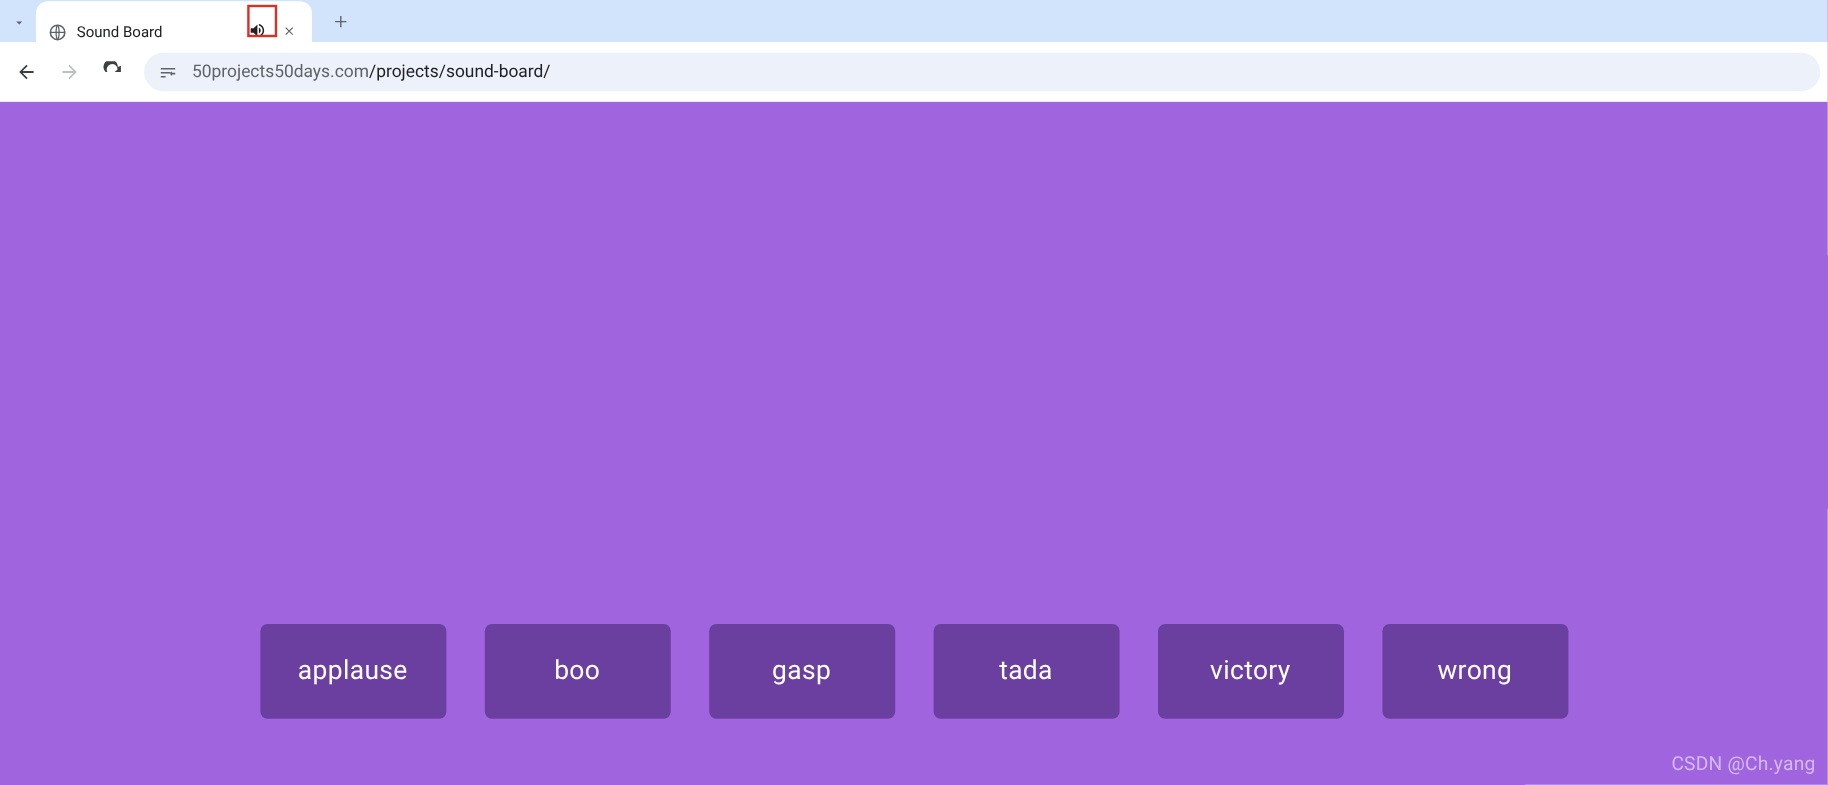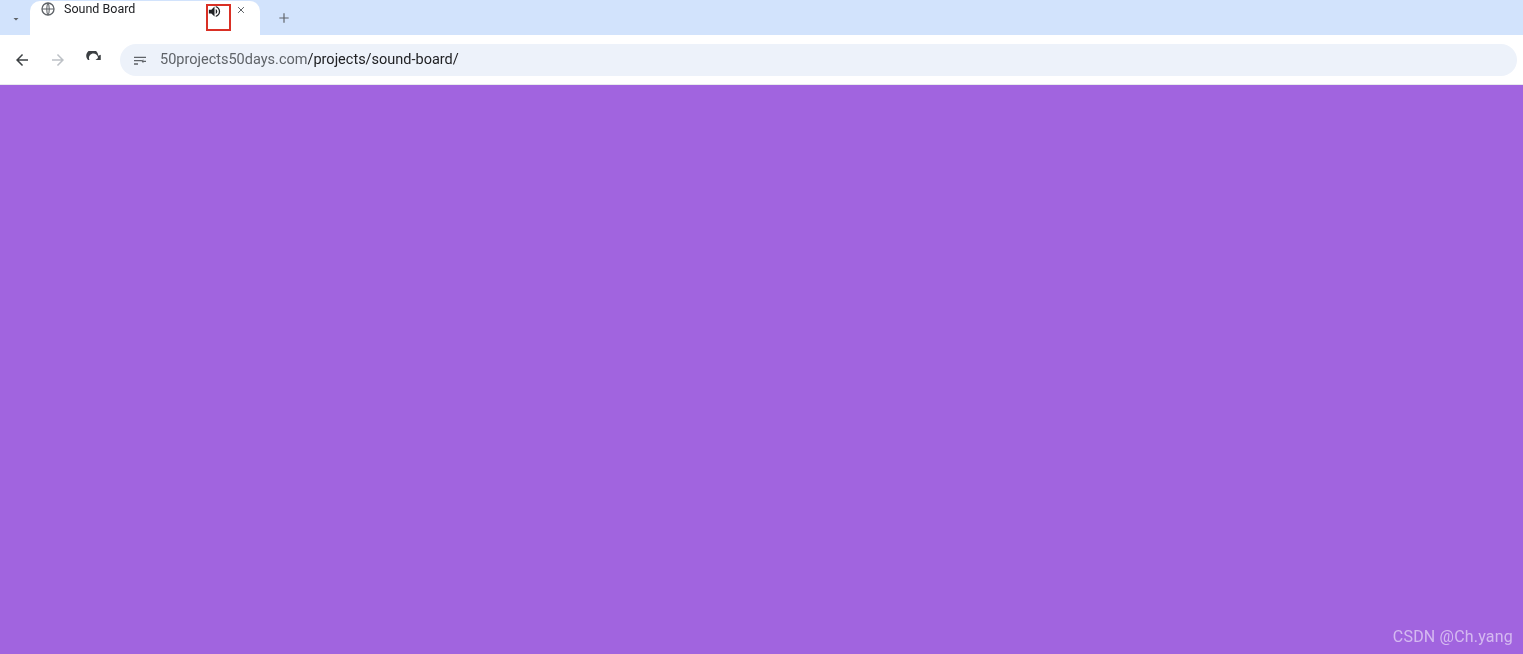--- a/index.html
+++ b/index.html
@@ -38,21 +38,21 @@
       align-items: center;
       justify-content: center;
       cursor: pointer;
     }
 
     .tab {
       height: 34px;
       background: #fff;
       border-radius: 10px 10px 0 0;
       display: flex;
-      align-items: flex-start;
+      align-items: flex-end;
       padding: 0 10px;
       gap: 8px;
       min-width: 230px;
       position: relative;
       margin-left: 2px;
     }
 
     .tab-favicon {
       width: 16px;
       height: 16px;
@@ -273,14 +273,22 @@
           </svg>
       </span>
       <span class="url-text">
         <span>50projects50days.com</span><span class="url-path">/projects/sound-board/</span>
       </span>
     </div>
   </div>
 </div>
 
 <div class="page">
+  <div class="button-row">
+    <button class="sound-btn">applause</button>
+    <button class="sound-btn">boo</button>
+    <button class="sound-btn">gasp</button>
+    <button class="sound-btn">tada</button>
+    <button class="sound-btn">victory</button>
+    <button class="sound-btn">wrong</button>
+  </div>
   <div class="watermark">CSDN @Ch.yang</div>
 </div>
 
 </body></html>

